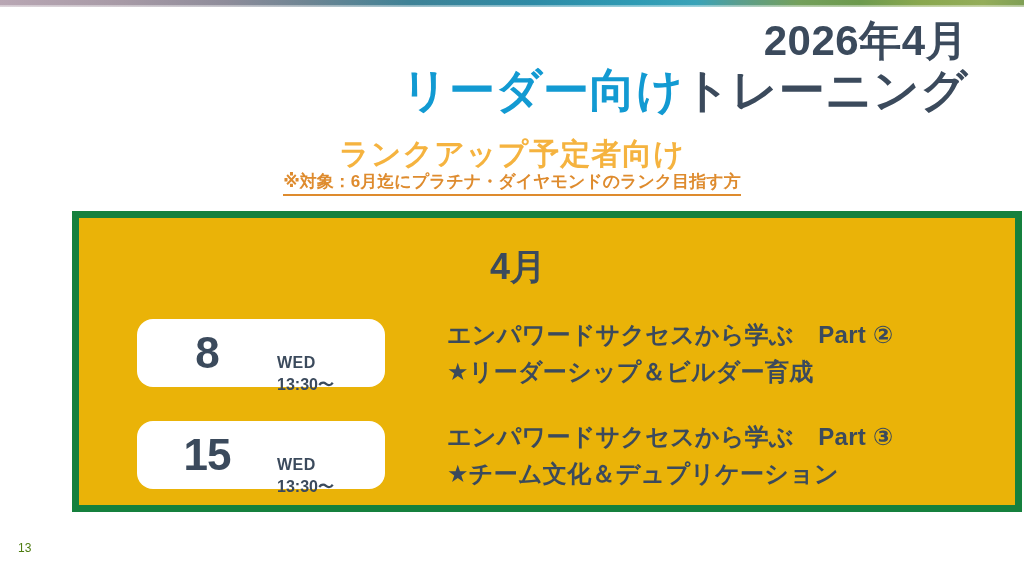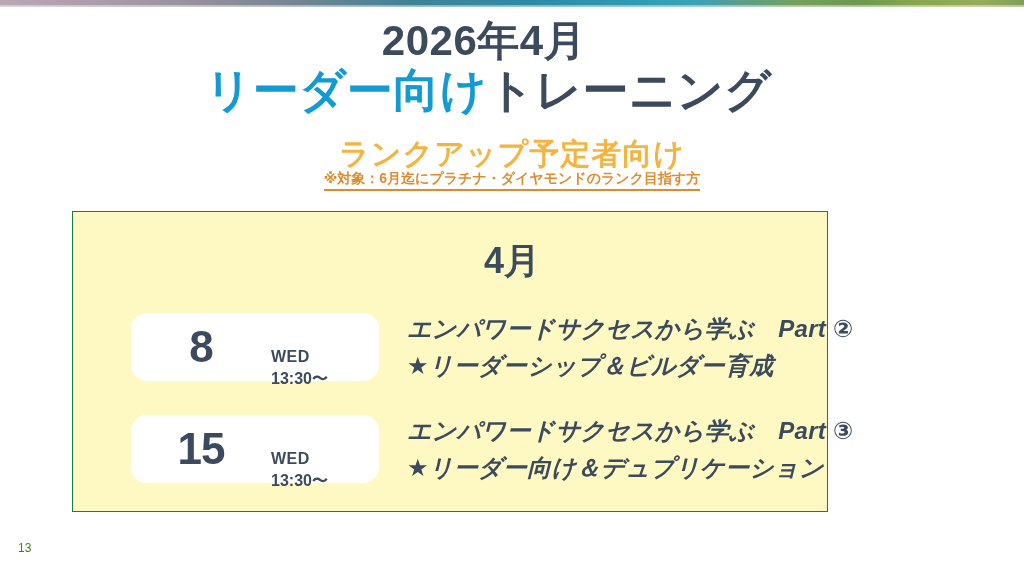--- a/index.html
+++ b/index.html
@@ -51,21 +51,21 @@
     height: 6px;
     background: linear-gradient(180deg, rgba(255,255,255,0.35), #ffffff);
   }
 
   
   .title-block {
     position: absolute;
     top: 18px;
     left: 0;
     width: 968px;
-    text-align: center;
+    text-align: right;
   }
   .title-line1 {
     font-size: 42px;
     font-weight: bold;
     color: #3b4a5c;
     letter-spacing: 0.5px;
     line-height: 1.08;
   }
   .title-line2 {
     font-size: 46px;
@@ -88,39 +88,39 @@
     font-weight: bold;
     color: #f5b33f;
     letter-spacing: 1px;
   }
   .note {
     position: absolute;
     top: 170px;
     left: 0;
     width: 1024px;
     text-align: center;
-    font-size: 14px;
+    font-size: 17px;
     font-weight: bold;
     color: #de8b2e;
   }
   .note-inner {
     display: inline-block;
     border-bottom: 2px solid #de8b2e;
     padding-bottom: 1px;
   }
 
   
   .panel {
     position: absolute;
     left: 72px;
     top: 211px;
-    width: 756px;
+    width: 950px;
     height: 301px;
-    background: #fef9c3;
-    border: 1px solid #15803d;
+    background: #eab308;
+    border: 7px solid #15803d;
     box-sizing: border-box;
   }
 
   .panel-month {
     position: absolute;
     left: 0;
     top: 25px;
     width: 878px;
     text-align: center;
     font-size: 36px;
@@ -165,24 +165,23 @@
     text-align: left;
     color: #3b4a5c;
     font-weight: bold;
     line-height: 1.35;
     margin-top: 42px;
   }
   .date-dow  { font-size: 16px; letter-spacing: 0.5px; }
   .date-time { font-size: 16px; letter-spacing: 0px; }
 
   .session {
-    margin-left: 28px;
-    color: #3b4a5c;
-    font-weight: bold;
-    font-style: italic;
+    margin-left: 62px;
+    color: #3b4a5c;
+    font-weight: bold;
   }
   .session-title {
     font-size: 24px;
     line-height: 1.55;
     letter-spacing: 0.3px;
   }
   .session-sub {
     font-size: 24px;
     line-height: 1.55;
     letter-spacing: 0.3px;
@@ -254,21 +253,21 @@
       <div class="row">
         <div class="date-card">
           <div class="date-day">15</div>
           <div class="date-meta">
             <div class="date-dow">WED</div>
             <div class="date-time">13:30〜</div>
           </div>
         </div>
         <div class="session">
           <div class="session-title">エンパワードサクセスから学ぶ　Part ③</div>
-          <div class="session-sub">★リーダー向け＆デュプリケーション</div>
+          <div class="session-sub">★チーム文化＆デュプリケーション</div>
         </div>
       </div>
 
     </div>
   </div>
 
   <div class="page-number">13</div>
 
 
 </div>

